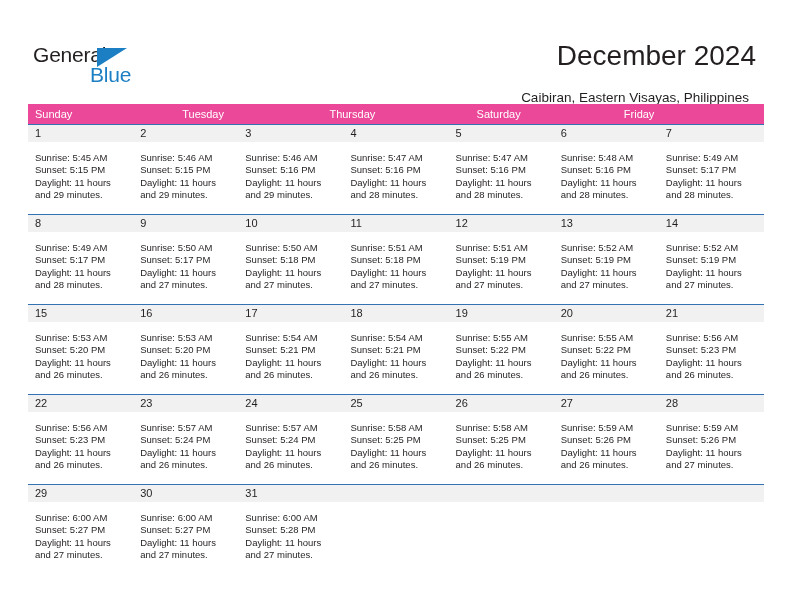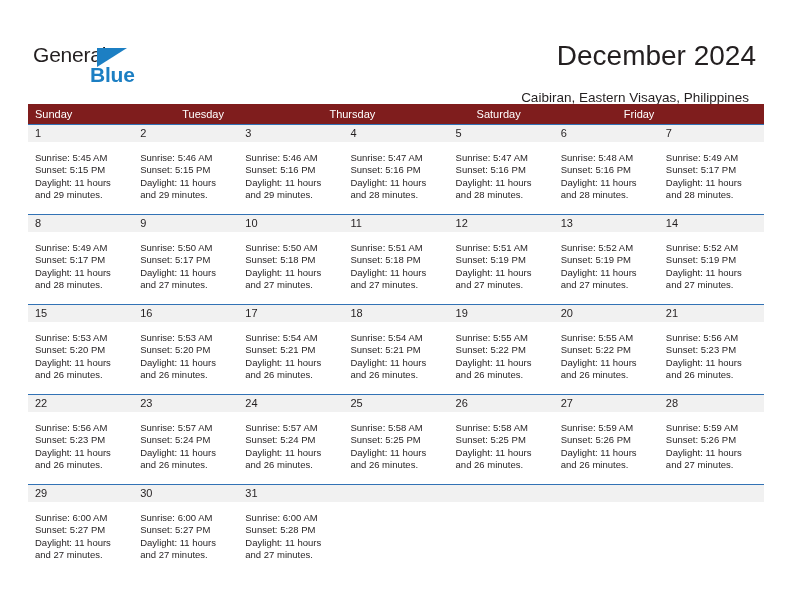--- a/index.html
+++ b/index.html
@@ -55,21 +55,20 @@
     border-bottom: 19px solid transparent;
   }
   .logo-blue {
     position: absolute;
     left: 57px;
     top: 20px;
     font-size: 21px;
     color: #1c7fc3;
     letter-spacing: -0.2px;
     font-family: "Liberation Sans", sans-serif;
-    font-weight: bold;
   }
   .title {
     position: absolute;
     right: 36px;
     top: 33px;
     font-size: 28px;
     color: #231f20;
     text-align: right;
     white-space: nowrap;
     font-weight: normal;
@@ -90,21 +89,21 @@
 
   
   .calendar {
     position: absolute;
     left: 28px;
     top: 104px;
     width: 736px;
   }
   .weekday-row {
     display: flex;
-    background: #7f1d1d;
+    background: #ec4899;
     height: 20px;
   }
   .weekday {
     flex: 1 1 0;
     color: #ffffff;
     font-size: 11px;
     line-height: 20px;
     padding-left: 7px;
     box-sizing: border-box;
     white-space: nowrap;

